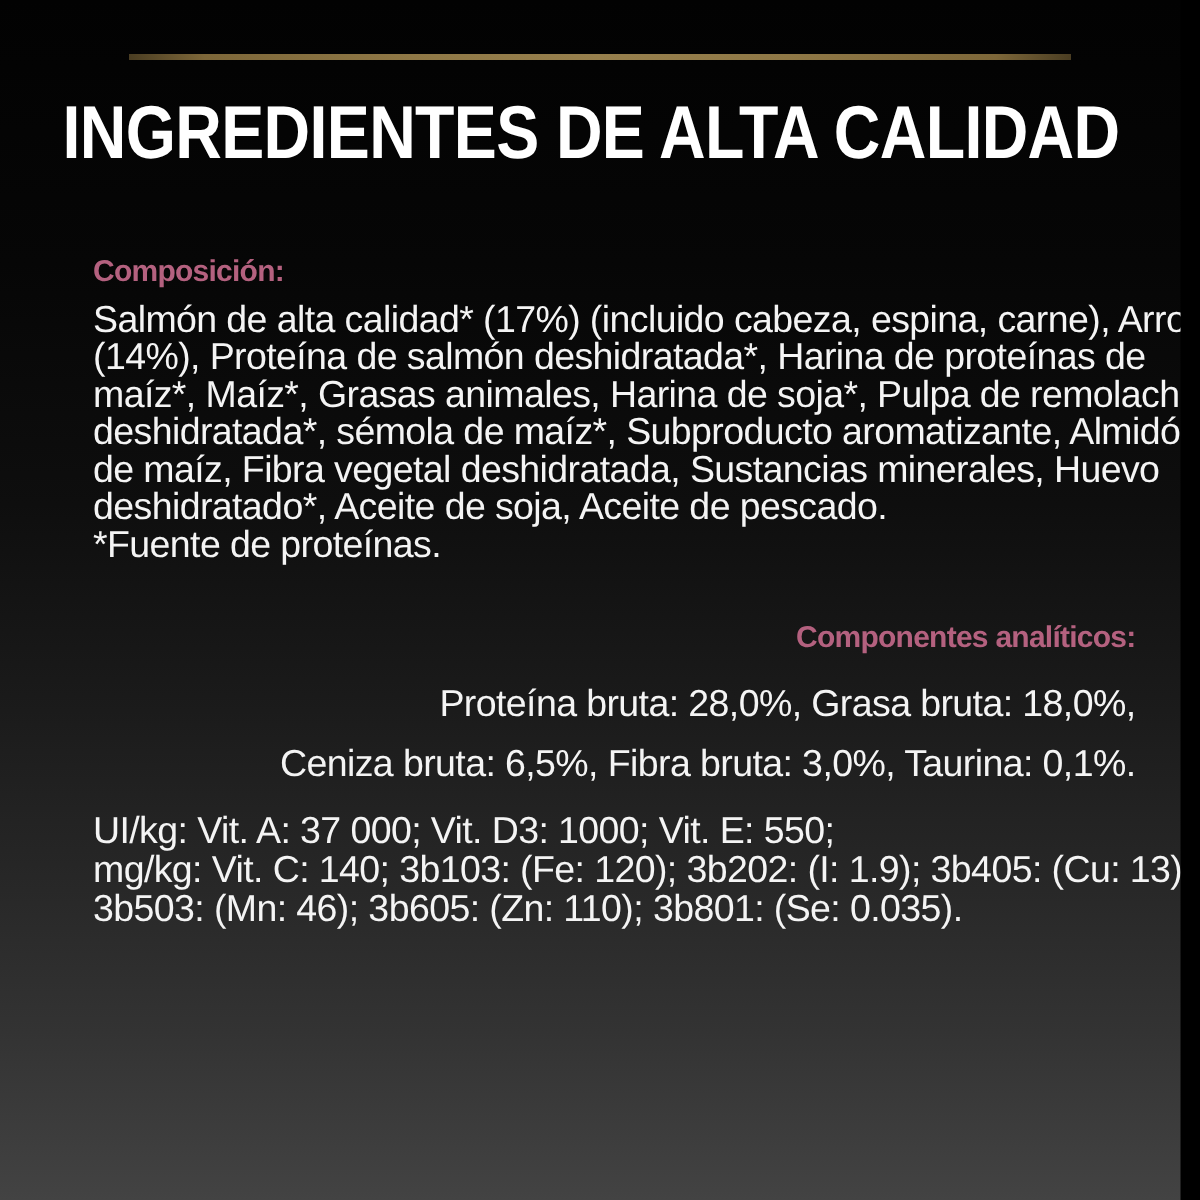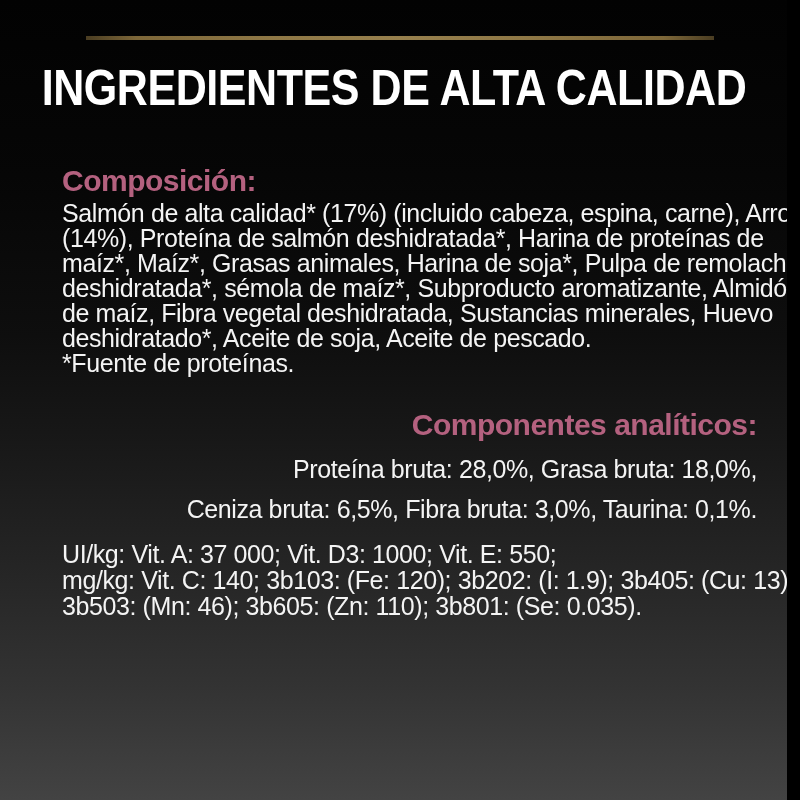--- a/index.html
+++ b/index.html
@@ -51,21 +51,21 @@
     font-weight: bold;
     letter-spacing: -0.5px;
   }
   .sec {
     position: absolute;
     left: 62px;
     right: 30px;
   }
   .sec h2 {
     margin: 0;
-    font-size: 30px;
+    font-size: 20px;
     line-height: 36px;
     font-weight: bold;
     letter-spacing: -0.5px;
     color: #b4617f;
   }
   .sec p {
     margin: 2px 0 0 0;
     color: #f4f4f4;
     font-size: 25px;
     letter-spacing: -0.4px;

